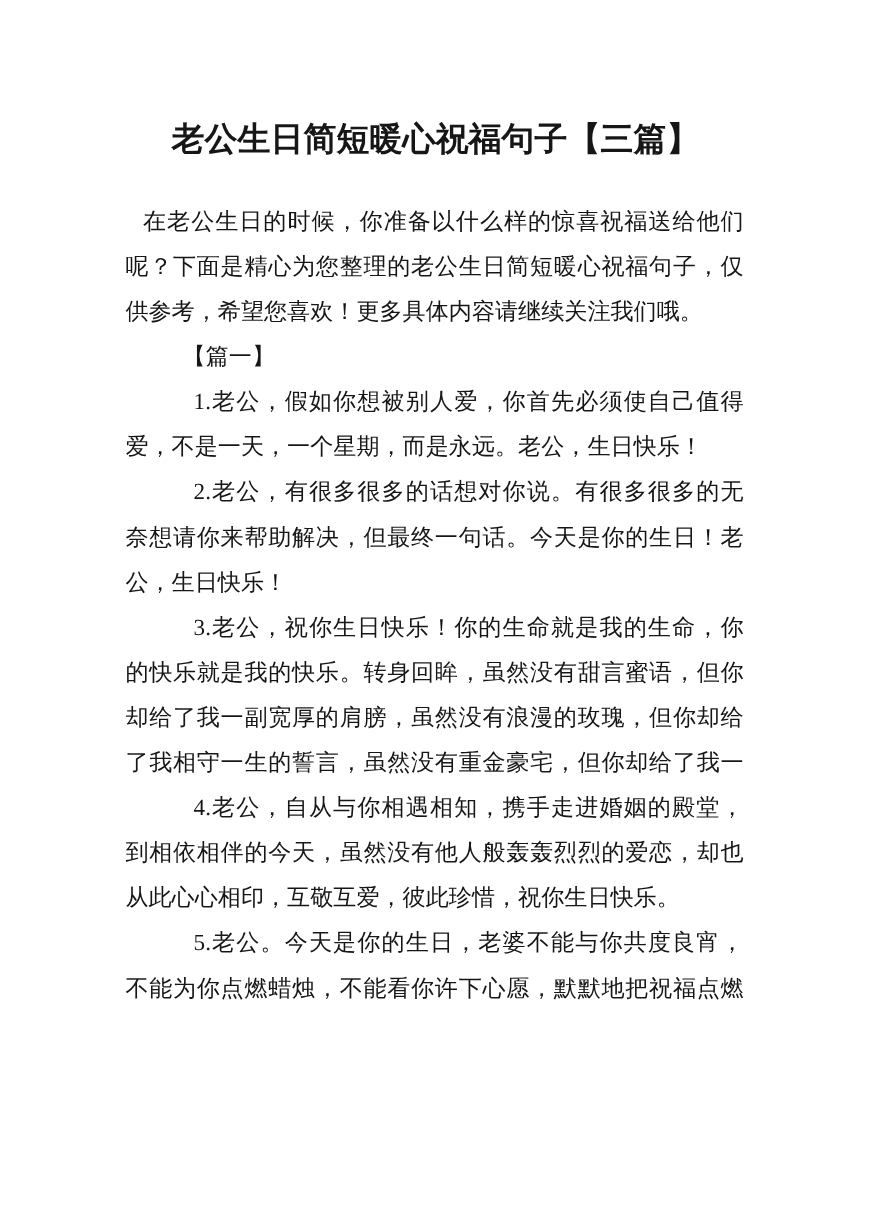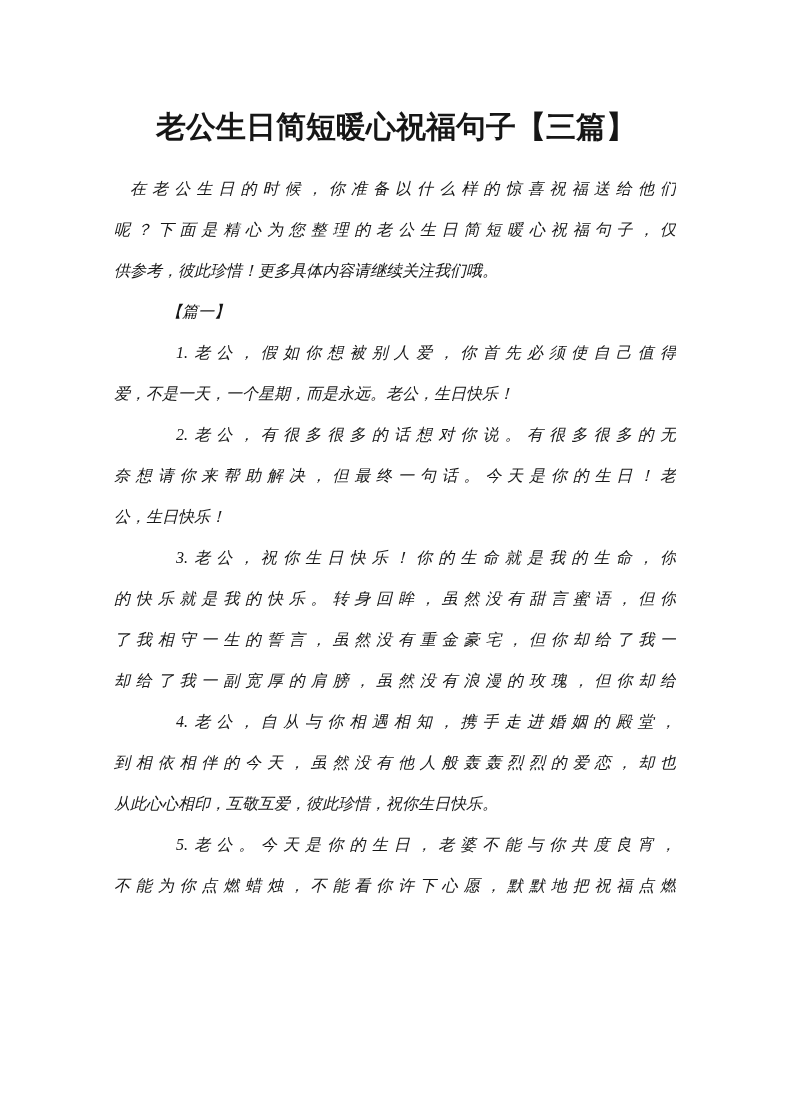--- a/index.html
+++ b/index.html
@@ -25,26 +25,25 @@
     padding-top: 105px;
     height: 44px;
     line-height: 44px;
     font-size: 30px;
     font-weight: 700;
     text-align: center;
     letter-spacing: 0px;
     white-space: nowrap;
   }
   .doc-body {
-    margin-top: 19px;
+    margin-top: 32px;
     margin-left: 114px;
     width: 562px;
-    font-size: 16px;
+    font-size: 21px;
     line-height: 41px;
-    font-style: italic;
   }
   .pline {
     text-align: justify;
     text-align-last: justify;
     overflow: hidden;
     white-space: normal;
     height: 41px;
   }
   .pline.last {
     text-align-last: left;
@@ -61,30 +60,30 @@
   }
 </style>
 </head>
 <body>
 
 <div class="page">
   <h1 class="doc-title">老公生日简短暖心祝福句子【三篇】</h1>
   <div class="doc-body">
       <div class="pline intro first">在老公生日的时候，你准备以什么样的惊喜祝福送给他们</div>
       <div class="pline intro">呢？下面是精心为您整理的老公生日简短暖心祝福句子，仅</div>
-      <div class="pline intro last">供参考，彼此珍惜！更多具体内容请继续关注我们哦。</div>
+      <div class="pline intro last">供参考，希望您喜欢！更多具体内容请继续关注我们哦。</div>
       <div class="pline section-heading first last">【篇一】</div>
       <div class="pline list-item first">1.老公，假如你想被别人爱，你首先必须使自己值得</div>
       <div class="pline list-item last">爱，不是一天，一个星期，而是永远。老公，生日快乐！</div>
       <div class="pline list-item first">2.老公，有很多很多的话想对你说。有很多很多的无</div>
       <div class="pline list-item">奈想请你来帮助解决，但最终一句话。今天是你的生日！老</div>
       <div class="pline list-item last">公，生日快乐！</div>
       <div class="pline list-item first">3.老公，祝你生日快乐！你的生命就是我的生命，你</div>
       <div class="pline list-item">的快乐就是我的快乐。转身回眸，虽然没有甜言蜜语，但你</div>
+      <div class="pline list-item">却给了我一副宽厚的肩膀，虽然没有浪漫的玫瑰，但你却给</div>
       <div class="pline list-item">了我相守一生的誓言，虽然没有重金豪宅，但你却给了我一</div>
-      <div class="pline list-item">却给了我一副宽厚的肩膀，虽然没有浪漫的玫瑰，但你却给</div>
       <div class="pline list-item first">4.老公，自从与你相遇相知，携手走进婚姻的殿堂，</div>
       <div class="pline list-item">到相依相伴的今天，虽然没有他人般轰轰烈烈的爱恋，却也</div>
       <div class="pline list-item last">从此心心相印，互敬互爱，彼此珍惜，祝你生日快乐。</div>
       <div class="pline list-item first">5.老公。今天是你的生日，老婆不能与你共度良宵，</div>
       <div class="pline list-item">不能为你点燃蜡烛，不能看你许下心愿，默默地把祝福点燃</div>
     </div>
 </div>
 
 </body></html>

